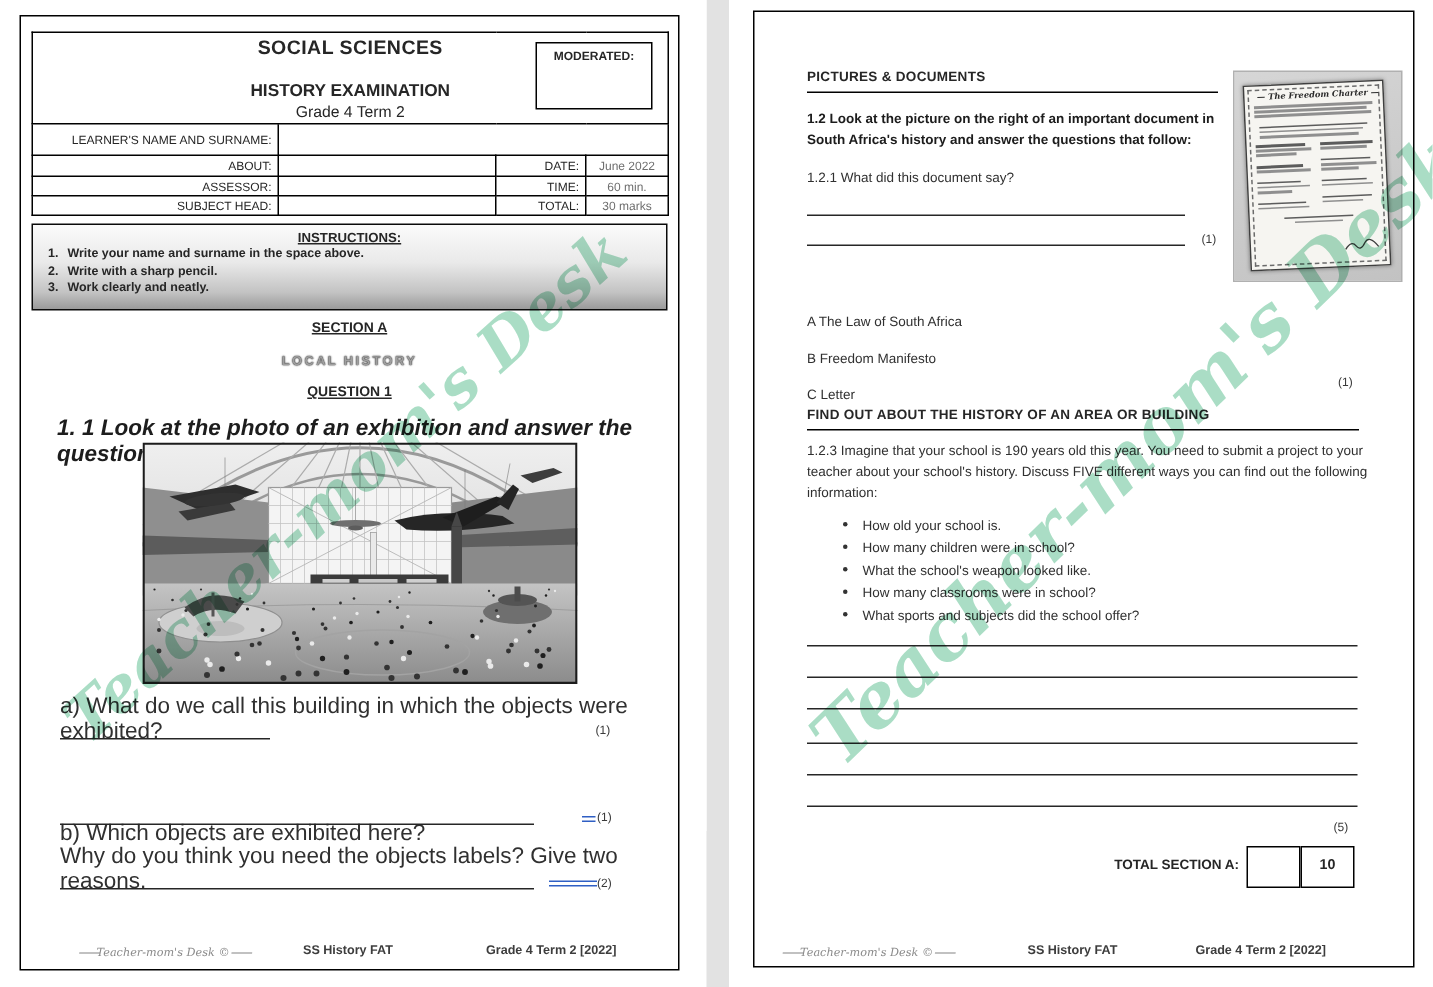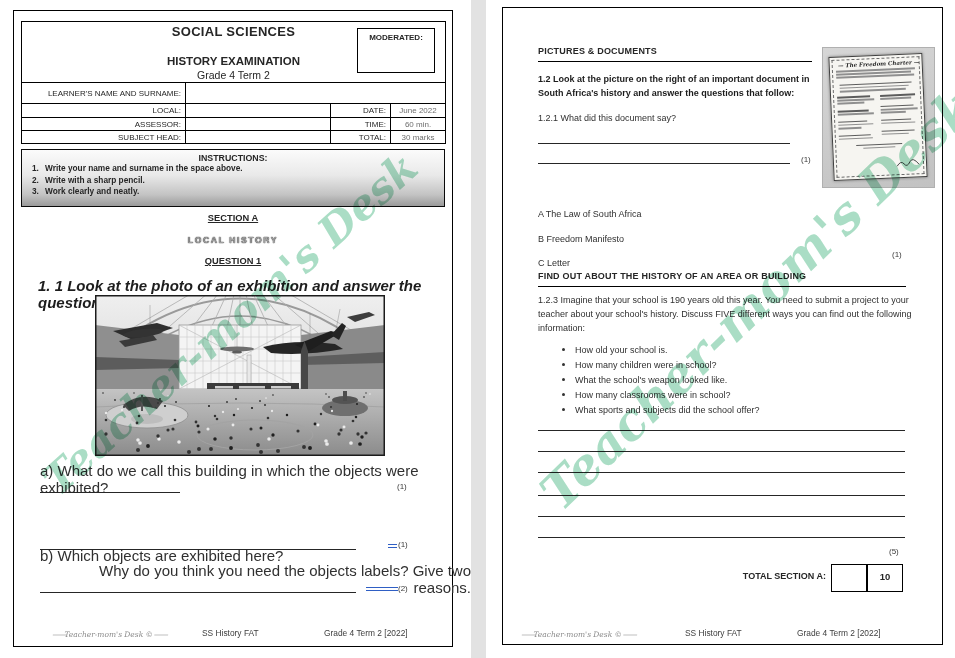--- a/index.html
+++ b/index.html
@@ -35,41 +35,41 @@
     border:1.4px solid #000; font-size:8px; font-weight:bold; text-align:center; padding-top:4px;
   }
 
   
   .instructions {
     position:absolute; left:21px; top:149px; width:424px; height:58px;
     border:1.5px solid #0a0a0a;
     background:linear-gradient(180deg,#fbfbfb 0%,#e9e9e9 45%,#c3c3c3 80%,#9a9a9a 100%);
     padding:3px 8px 0 8px;
   }
-  .instructions .ttl { text-align:center; font-size:8.8px; font-weight:bold; }
+  .instructions .ttl { text-align:center; font-size:8.8px; font-weight:bold; text-decoration:underline; }
   .ins-item { display:flex; font-size:8.3px; font-weight:bold; line-height:1.4; }
   .ins-item .num { width:15px; flex:none; padding-left:2px; }
 
   .sec-h { position:absolute; left:21px; width:424px; text-align:center; font-weight:bold; font-size:9.3px; text-decoration:underline; }
   .engraved {
     position:absolute; left:21px; width:424px; text-align:center;
     font-weight:bold; font-size:8.6px; letter-spacing:1.6px;
     color:#a0a0a0; text-shadow:0 0 1px #333, 0 0 1px #333;
     text-decoration:none;
   }
 
   .q-text { font-size:15px; color:#303030; }
   .ans-line { position:absolute; border-top:1.3px solid #262626; height:0; }
   .marks { position:absolute; font-size:8px; color:#3a3a3a; }
   .blue-mark { position:absolute; height:4px; border-top:1.1px solid #2f5fc4; border-bottom:1.1px solid #2f5fc4; }
 
   .footer-logo { font-family:"DejaVu Serif", serif; font-style:italic; font-size:7.5px; color:#8a8a8a; white-space:nowrap; }
   .footer-logo::before { content:"\2E3A "; letter-spacing:-2px; }
   .footer-logo::after  { content:" \2E3A"; letter-spacing:-2px; }
-  .footer-txt { font-size:8.4px; font-weight:normal; color:#3d3d3d; white-space:nowrap; }
+  .footer-txt { font-size:8.4px; font-weight:bold; color:#3d3d3d; white-space:nowrap; }
 
   
   .p2-h { position:absolute; font-size:9px; font-weight:bold; letter-spacing:.2px; }
   .p2-rule { position:absolute; border-top:1.4px solid #000; height:0; }
   .p2-par { position:absolute; font-size:9px; line-height:1.55; color:#303030; }
   .p2-par.b { font-weight:bold; color:#1c1c1c; }
   .bullet-dot { position:absolute; width:3px; height:3px; border-radius:50%; background:#333; }
 
   .total-box { position:absolute; width:36px; height:28px; border:1.4px solid #000; background:#fff; }
   .total-box.val { font-size:9.5px; font-weight:bold; text-align:center; padding-top:6px; }
@@ -127,21 +127,21 @@
         <div class="moderated-box">
           <span>MODERATED:</span>
         </div>
       </td>
     </tr>
     <tr style="height:21px;">
       <td class="lbl">LEARNER'S NAME AND SURNAME:</td>
       <td colspan="3"></td>
     </tr>
     <tr style="height:14px;">
-      <td class="lbl">LOCAL:</td>
+      <td class="lbl">ABOUT:</td>
       <td></td>
       <td class="lbl">DATE:</td>
       <td class="sm-val">June 2022</td>
     </tr>
     <tr style="height:13px;">
       <td class="lbl">ASSESSOR:</td>
       <td></td>
       <td class="lbl">TIME:</td>
       <td class="sm-val">60 min.</td>
     </tr>
@@ -375,21 +375,21 @@
 
   <div class="abs q-text" style="left:40px;top:462px;">a) What do we call this building in which the objects were exhibited?</div>
   <div class="ans-line" style="left:40px;top:492px;width:140px;"></div>
   <div class="marks" style="left:397px;top:482px;">(1)</div>
 
   <div class="abs q-text" style="left:40px;top:547px;">b) Which objects are exhibited here?</div>
   <div class="ans-line" style="left:40px;top:549px;width:316px;"></div>
   <div class="blue-mark" style="left:388px;top:544px;width:9px;"></div>
   <div class="marks" style="left:398px;top:540px;">(1)</div>
 
-  <div class="abs q-text" style="left:40px;top:562px;text-align:right;">Why do you think you need the objects labels? Give two reasons.</div>
+  <div class="abs q-text" style="left:40px;top:562px;">Why do you think you need the objects labels? Give two reasons.</div>
   <div class="ans-line" style="left:40px;top:592px;width:316px;"></div>
   <div class="blue-mark" style="left:366px;top:587px;width:32px;"></div>
   <div class="marks" style="left:398px;top:584px;">(2)</div>
 
   <div class="abs footer-logo" style="left:52px;top:629px;">Teacher-mom's Desk ©</div>
   <div class="abs footer-txt" style="left:202px;top:628px;">SS History FAT</div>
   <div class="abs footer-txt" style="left:324px;top:628px;">Grade 4 Term 2 [2022]</div>
 
   <div class="watermark" style="left:-10px;top:308px;width:460px;font-size:42px;transform:rotate(-42deg);text-align:center;">Teacher-mom's Desk</div>
 </div>

